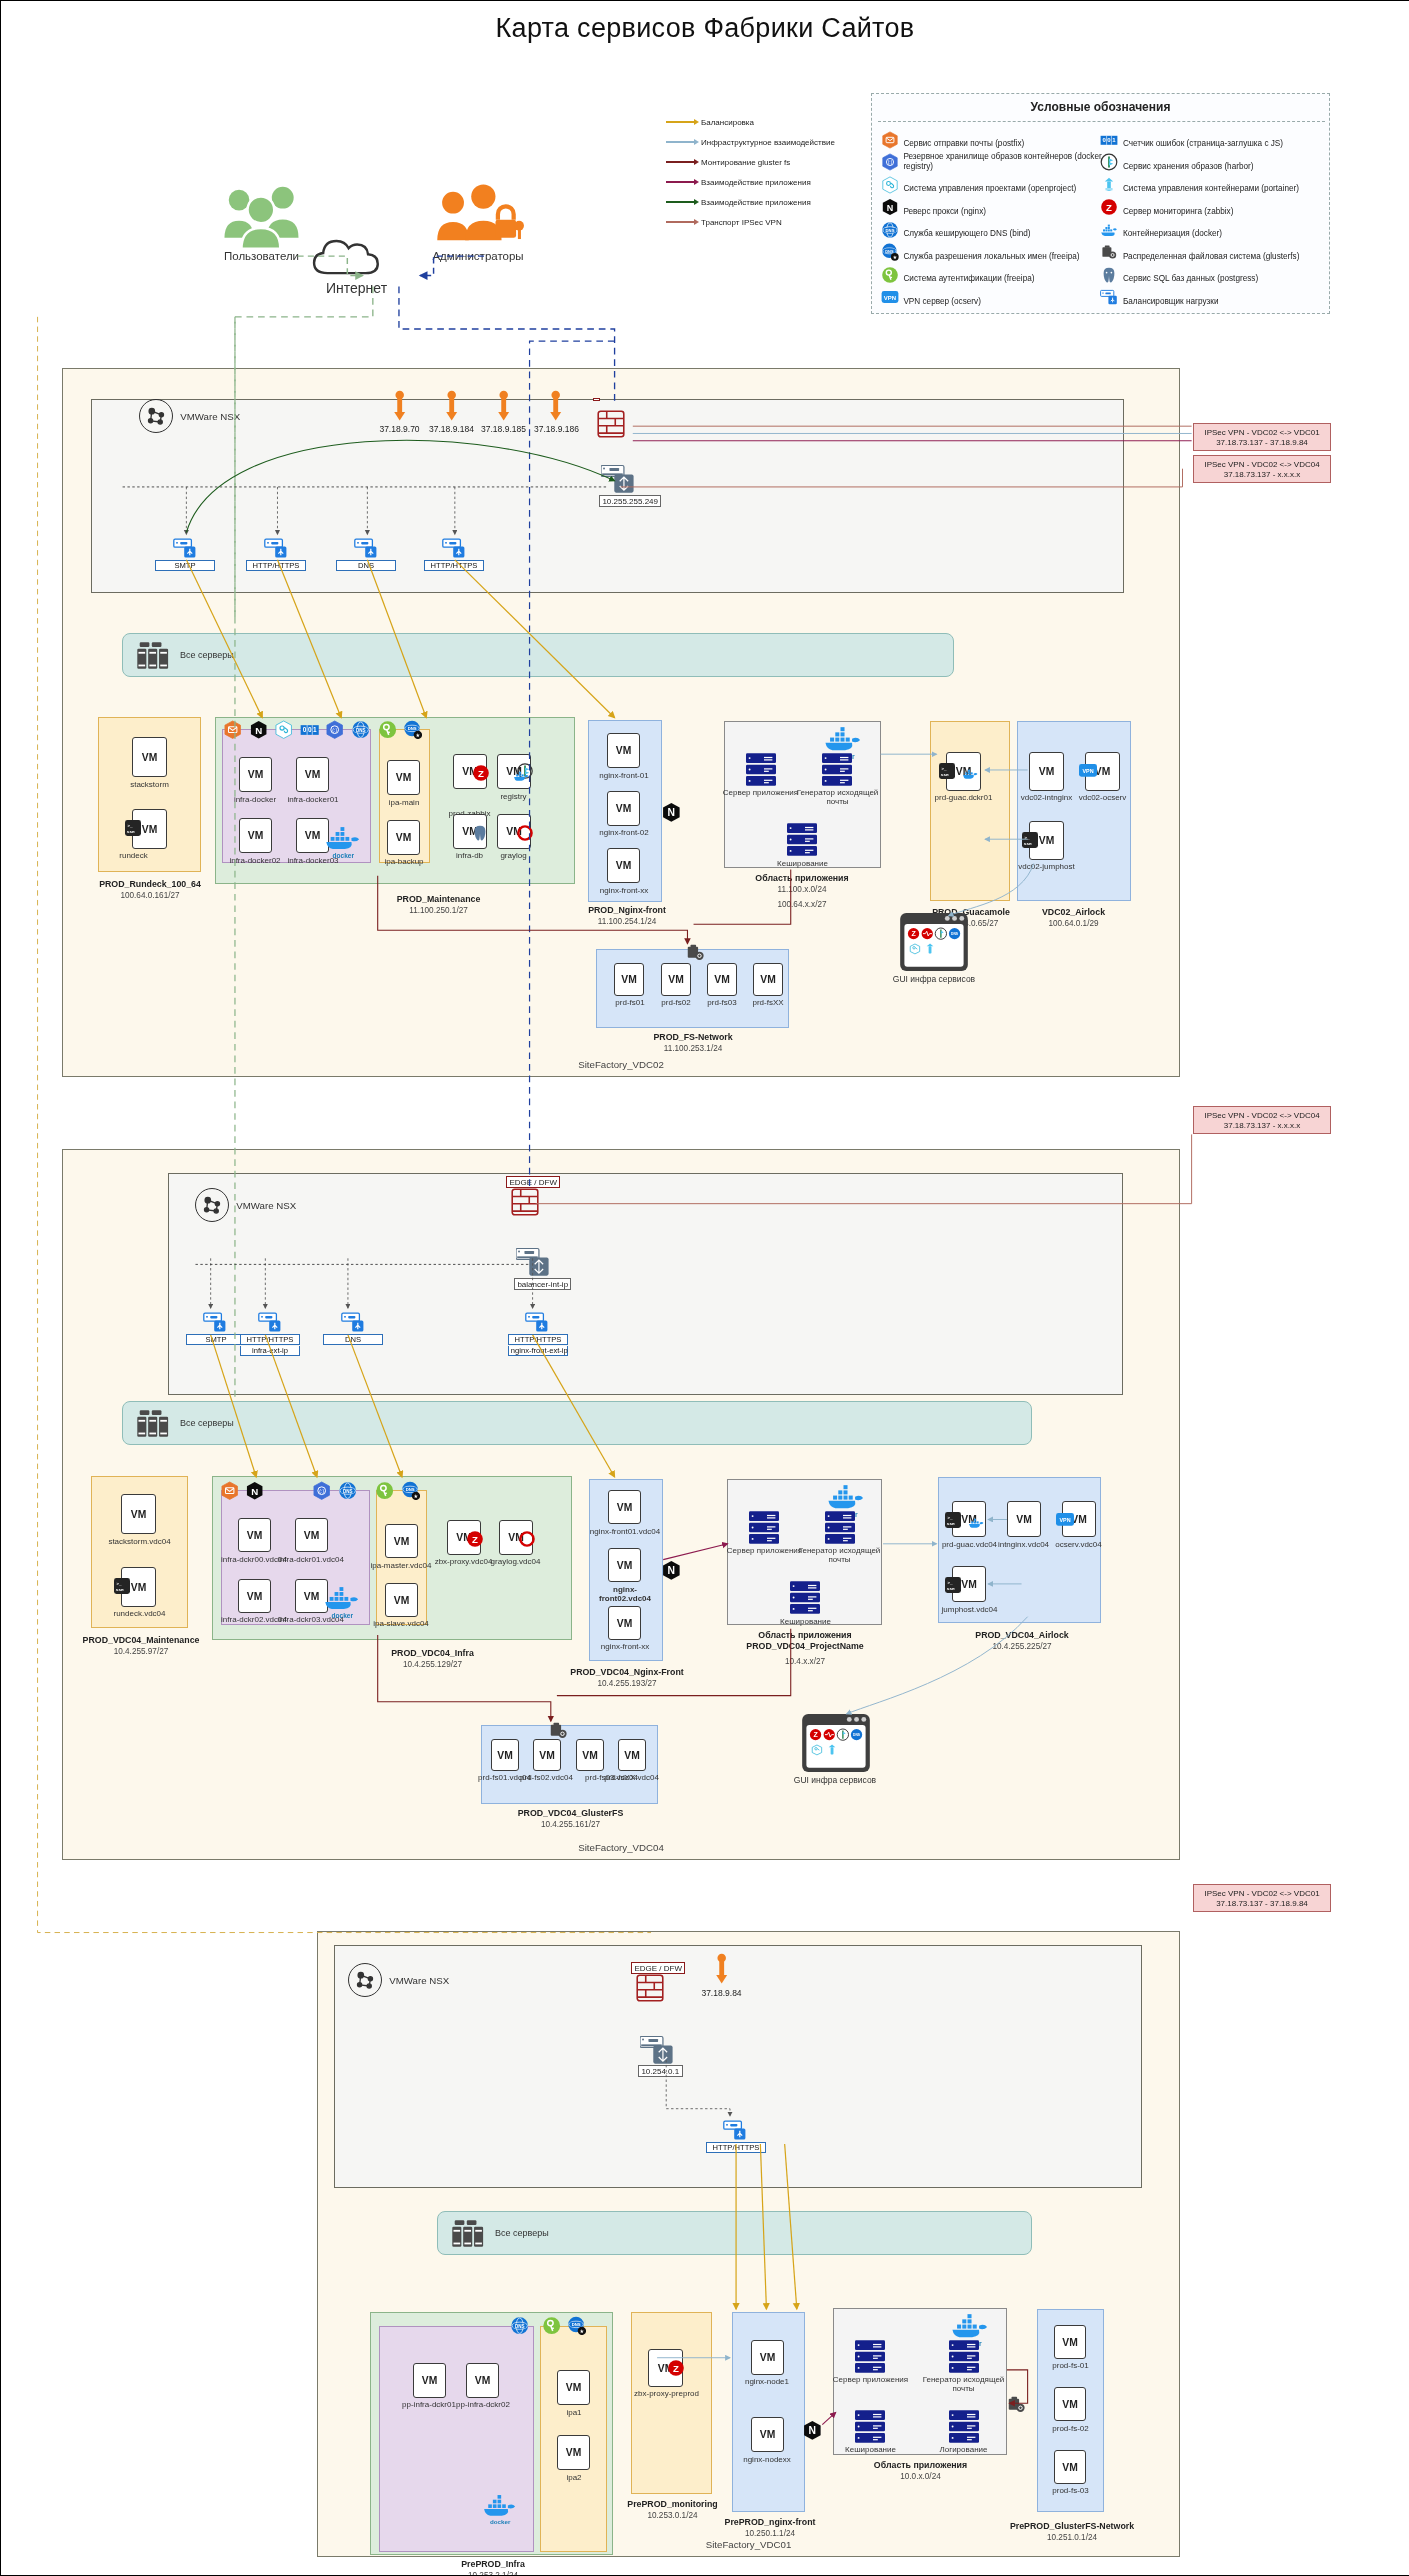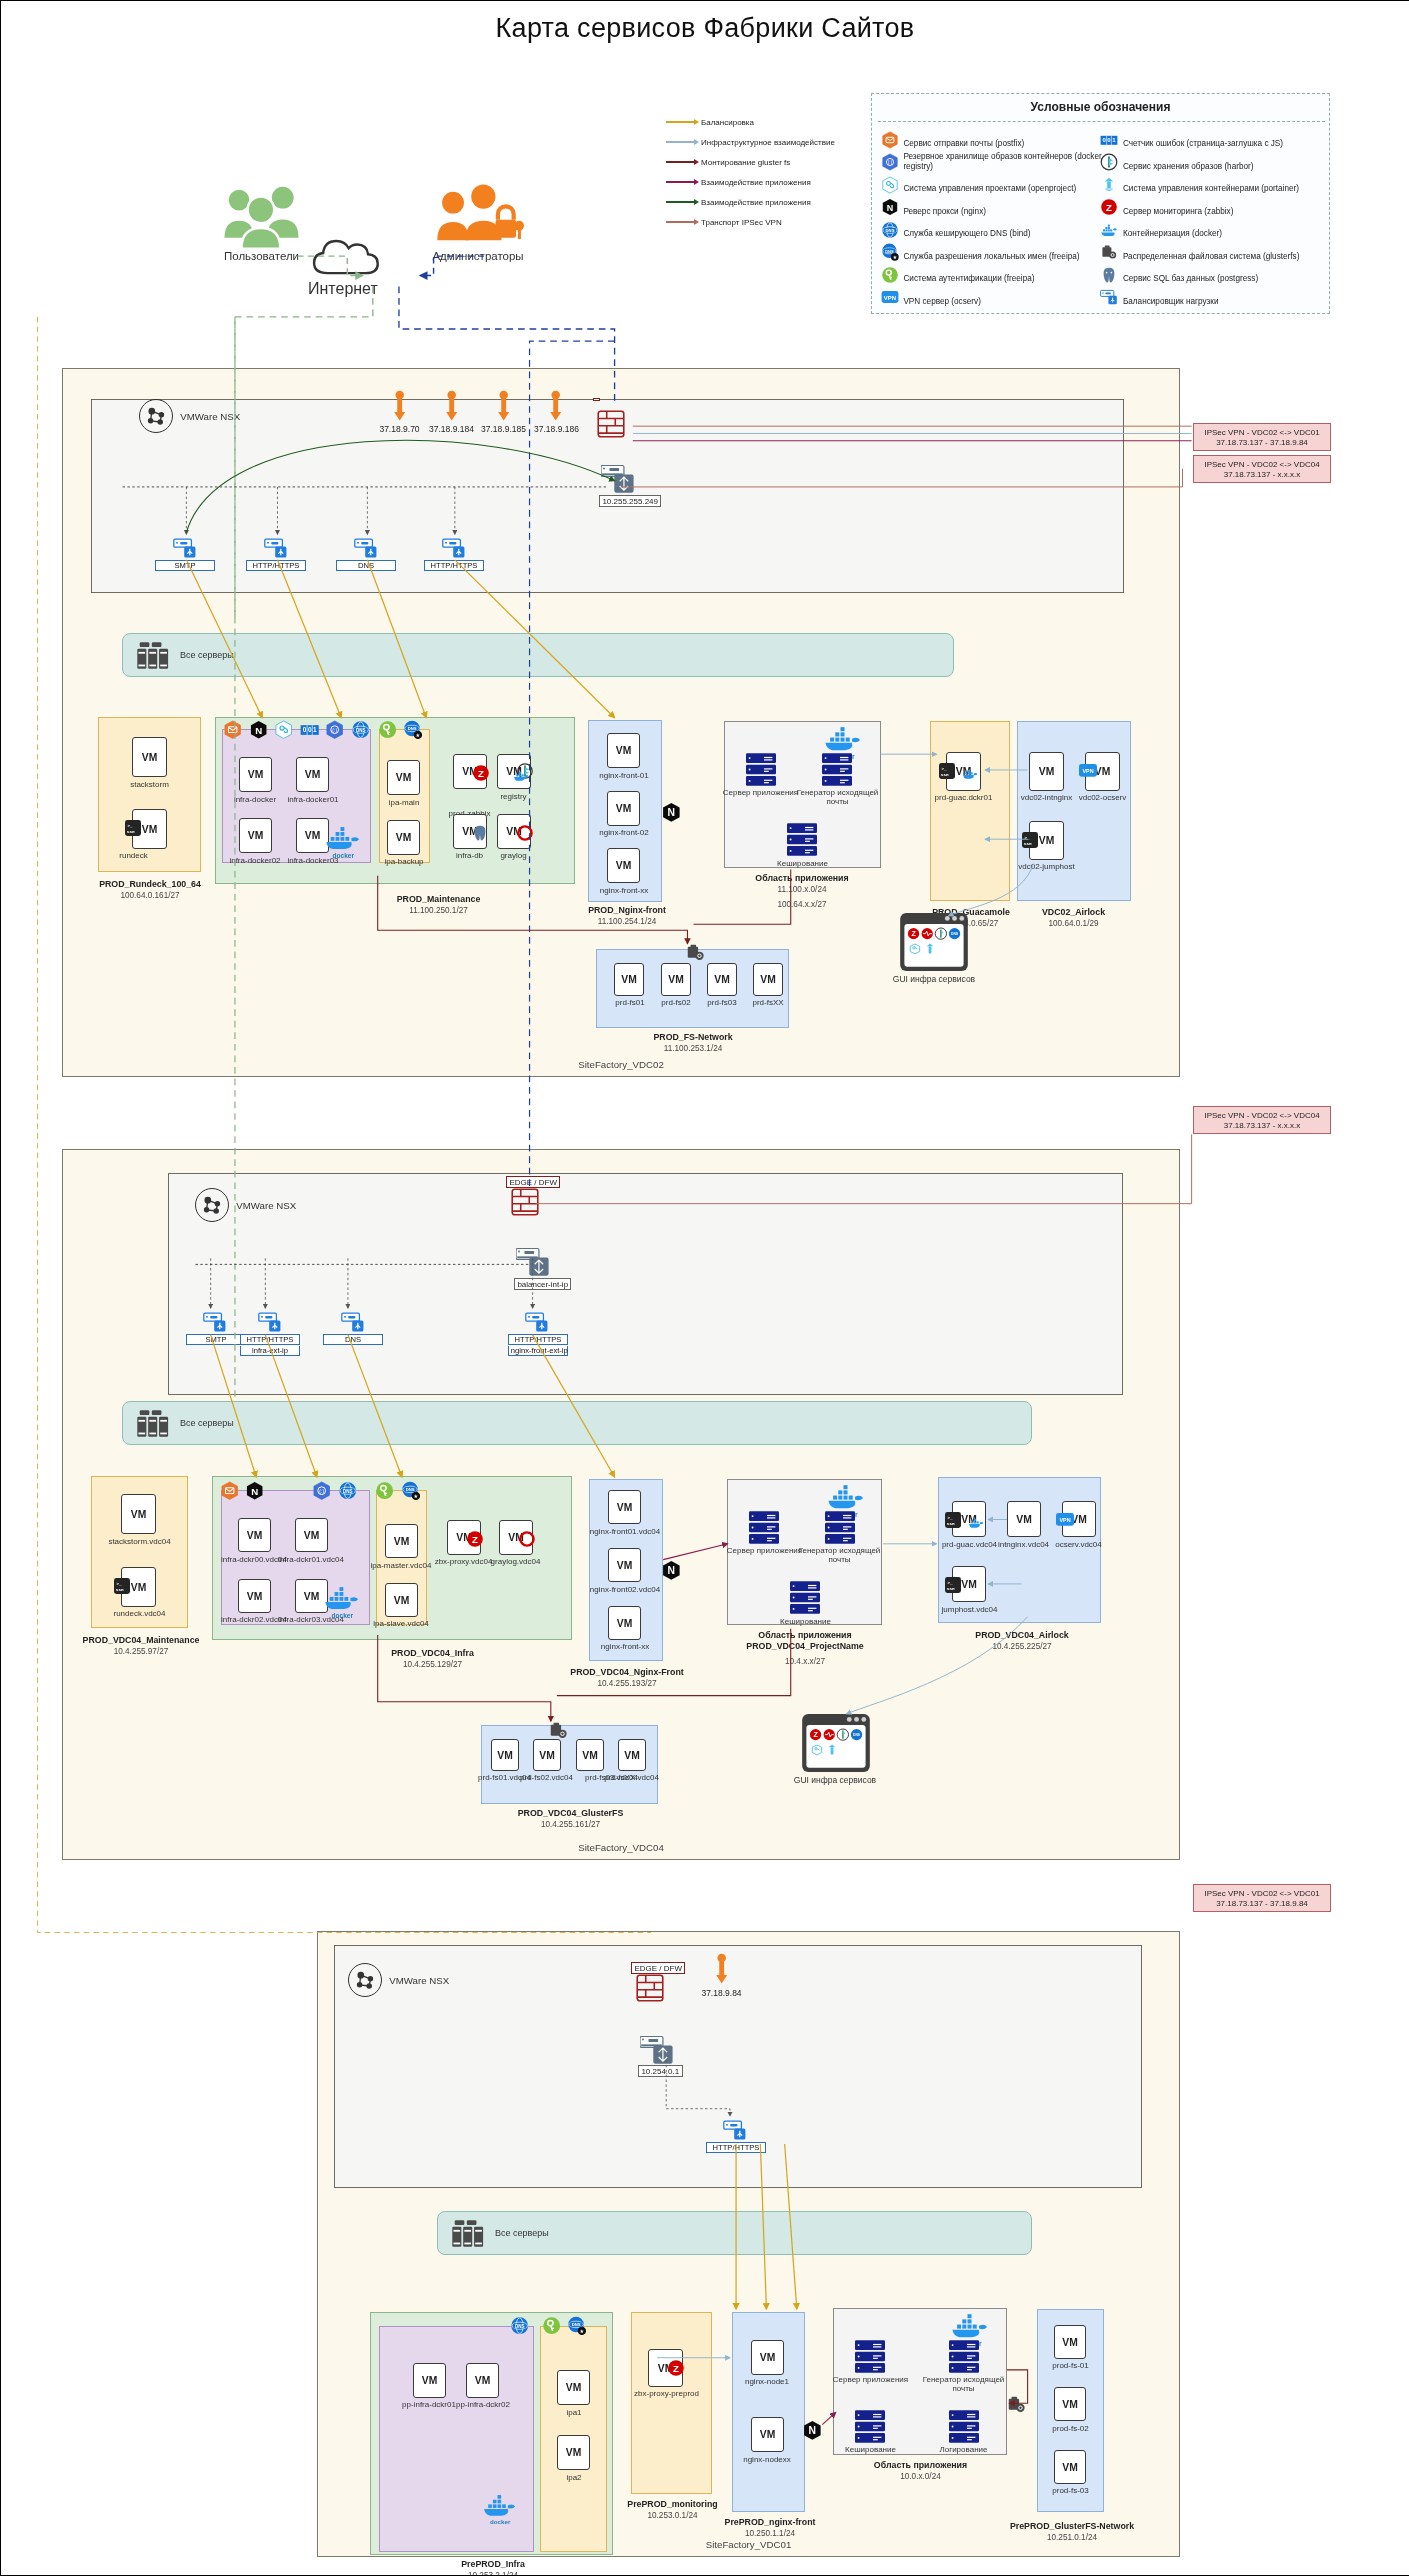--- a/index.html
+++ b/index.html
@@ -16,21 +16,21 @@
 
   
   #page-title {
     position:absolute; left:0; top:12px; width:100%; text-align:center;
     font-size:27px; letter-spacing:0.3px; color:#111;
   }
 
   
   .actor-label { font-size:11.5px; text-align:center; color:#333; }
   .people-svg { display:block; margin:0 auto; }
-  .cloud-label { font-size:16px; color:#333; }
+  .cloud-label { font-size:14px; text-align:center; color:#333; }
 
   
   #legend-box {
     left:870px; top:92px; width:459px; height:221px;
     border:0.6px dashed #9aa; background:#fcfdff;
   }
   #legend-title { position:absolute; left:0; top:6px; width:100%; text-align:center;
     font-size:12px; font-weight:bold; color:#222; }
   #legend-divider { position:absolute; left:6px; top:27px; width:447px; border-top:0.6px dashed #9aa; }
   .legend-col { position:absolute; top:32px; width:224px; }
@@ -1213,21 +1213,21 @@
     
     <br><span class="grp-sub">10.4.255.129/27</span></div>
     <div class="grp grp-blue" style="left:588px;top:1478px;width:74px;height:182px;"></div>
     <div class="vm " style="left:607px;top:1489px;width:33px;height:34px;">
       <span>VM</span>
     </div>
     <div class="vm-label" style="left:587px;top:1526px;width:74px;">nginx-front01.vdc04</div>
     <div class="vm " style="left:607px;top:1547px;width:33px;height:34px;">
       <span>VM</span>
     </div>
-    <div class="vm-label" style="left:587px;top:1584px;width:74px;">nginx-front02.vdc04</div>
+    <div class="vm-label" style="left:587px;top:1584px;width:74px;font-weight:bold;">nginx-front02.vdc04</div>
     <div class="vm " style="left:607px;top:1605px;width:33px;height:34px;">
       <span>VM</span>
     </div>
     <div class="vm-label" style="left:587px;top:1641px;width:74px;">nginx-front-xx</div>
     <div class="grp-title" style="left:547px;top:1666px;width:158px;">
     <span>PROD_VDC04_Nginx-Front</span>
     
     <br><span class="grp-sub">10.4.255.193/27</span></div>
     <div class="abs" style="left:660px;top:1559px;"><svg width="20.7" height="20.7" viewBox="0 0 30 30">
         <polygon points="15,1.5 27,8 27,22 15,28.5 3,22 3,8" fill="#0b0b0b"></polygon>

